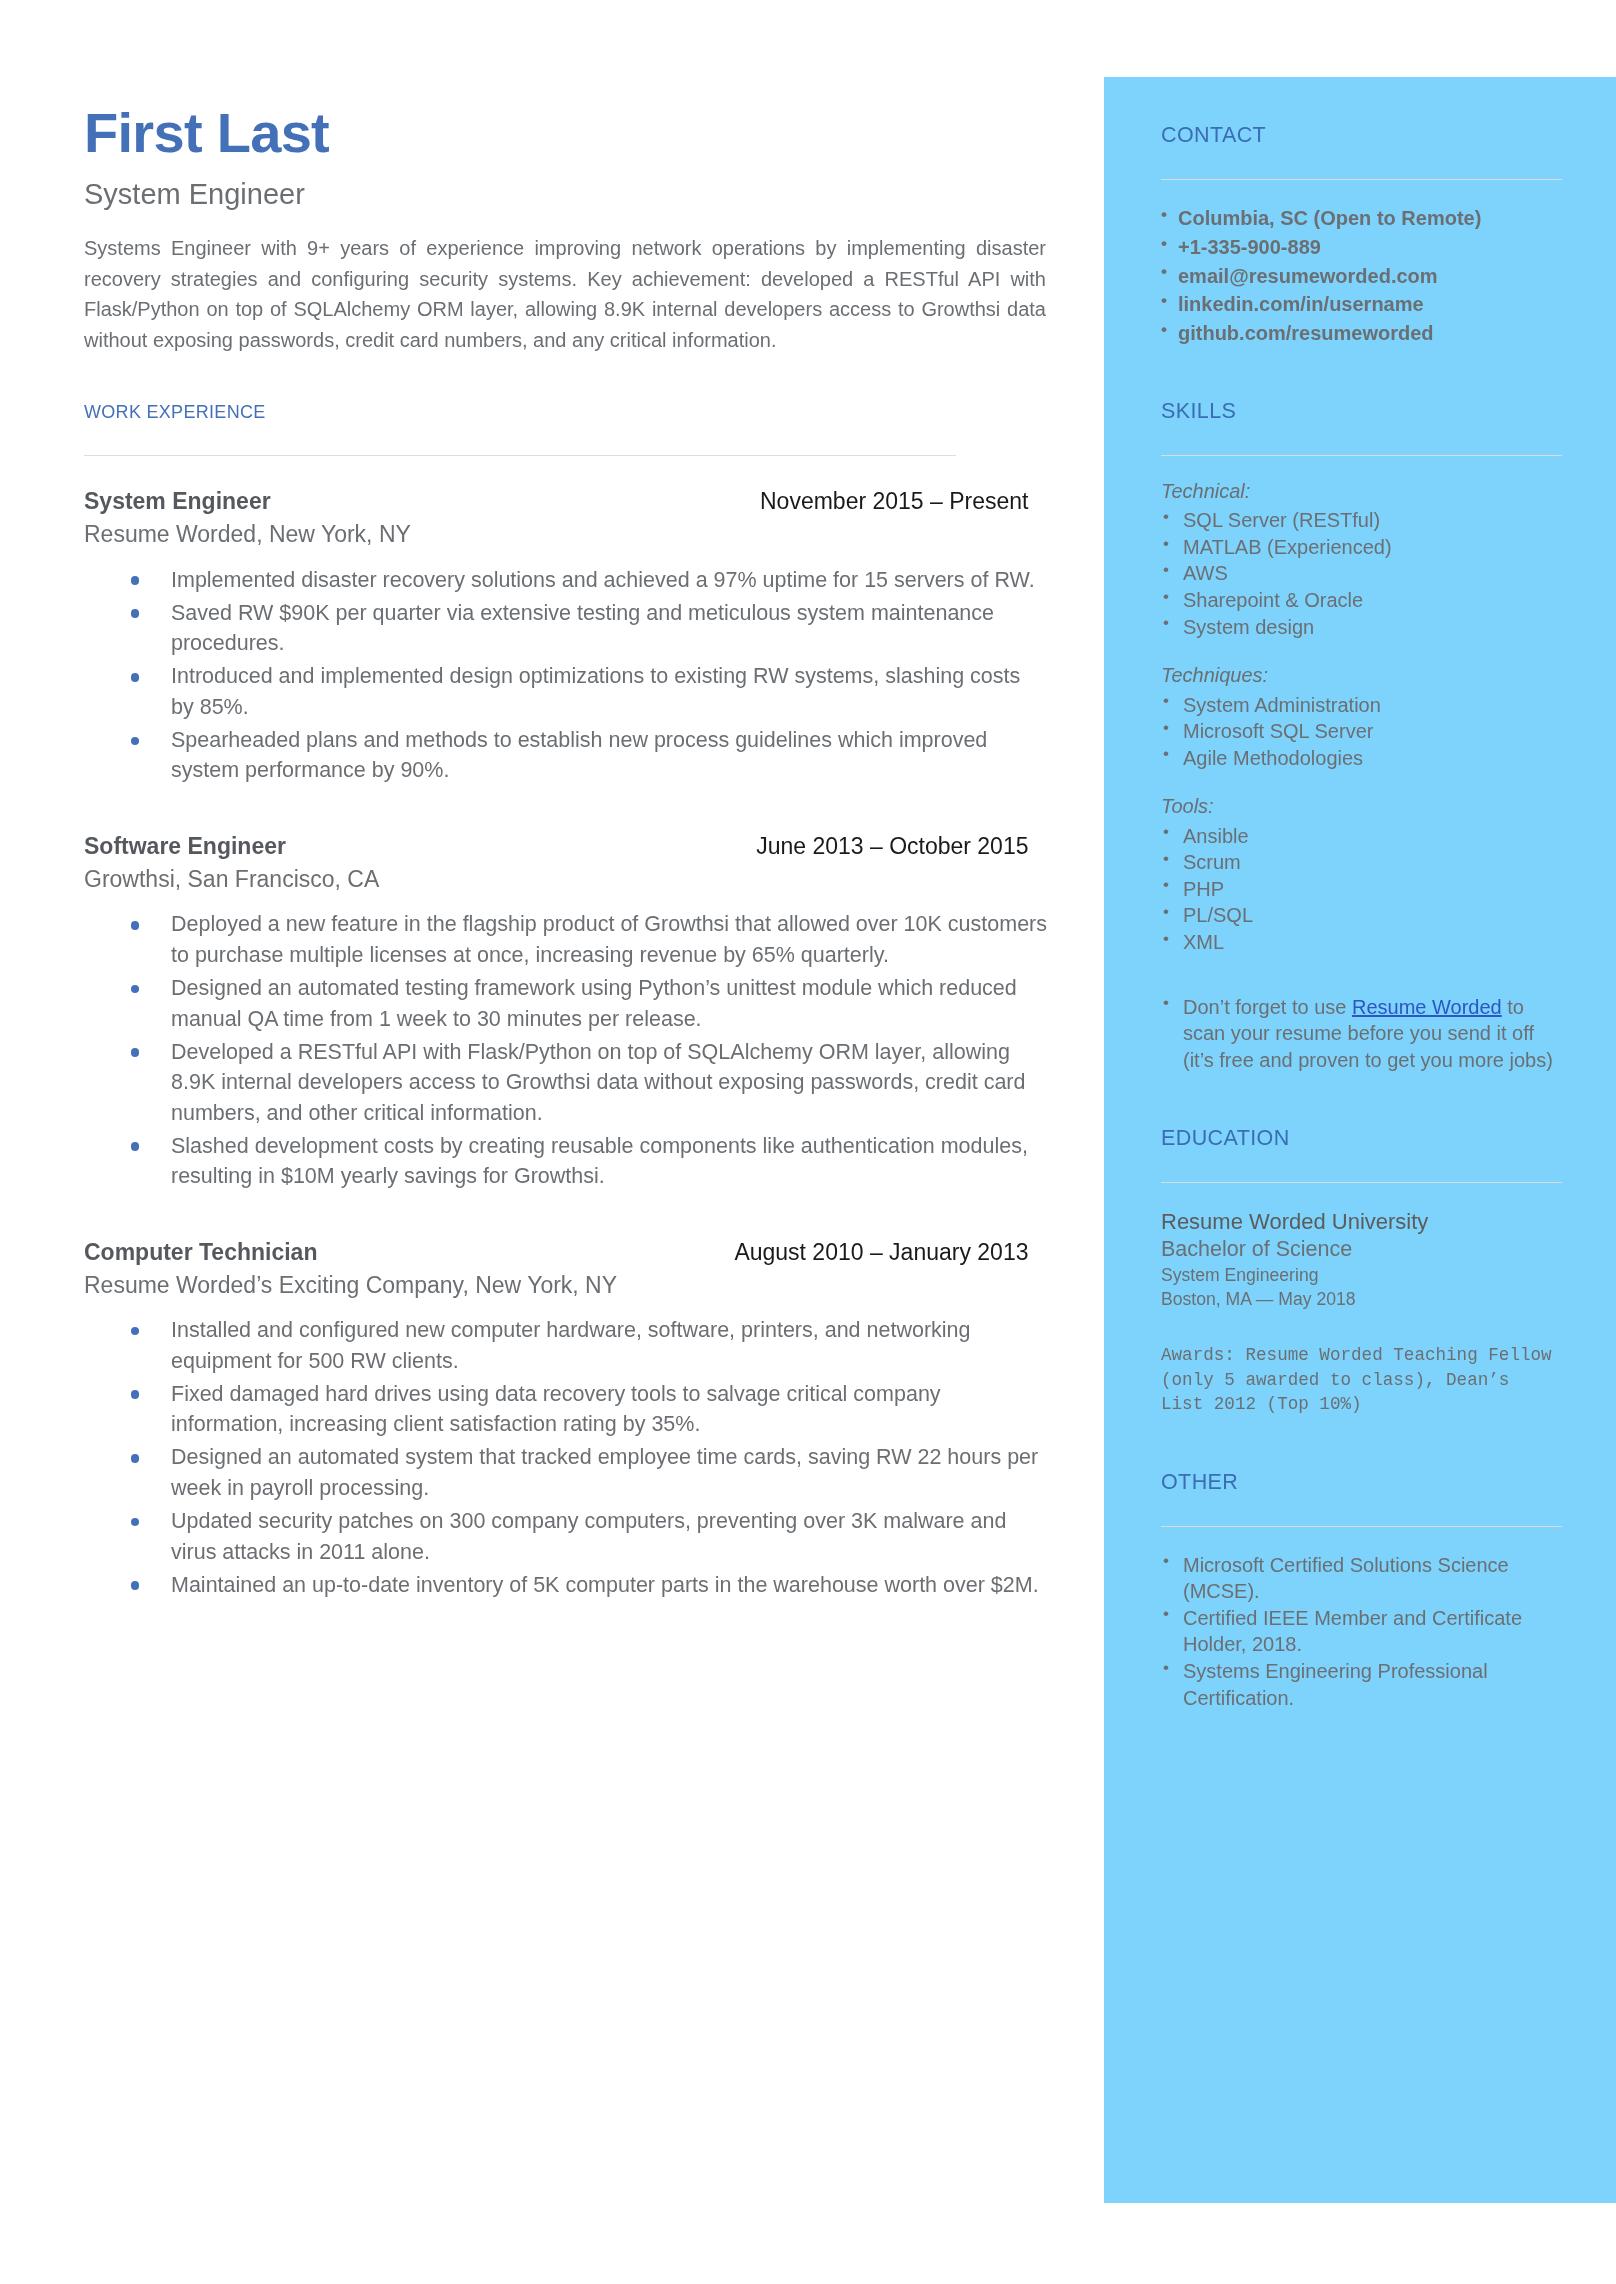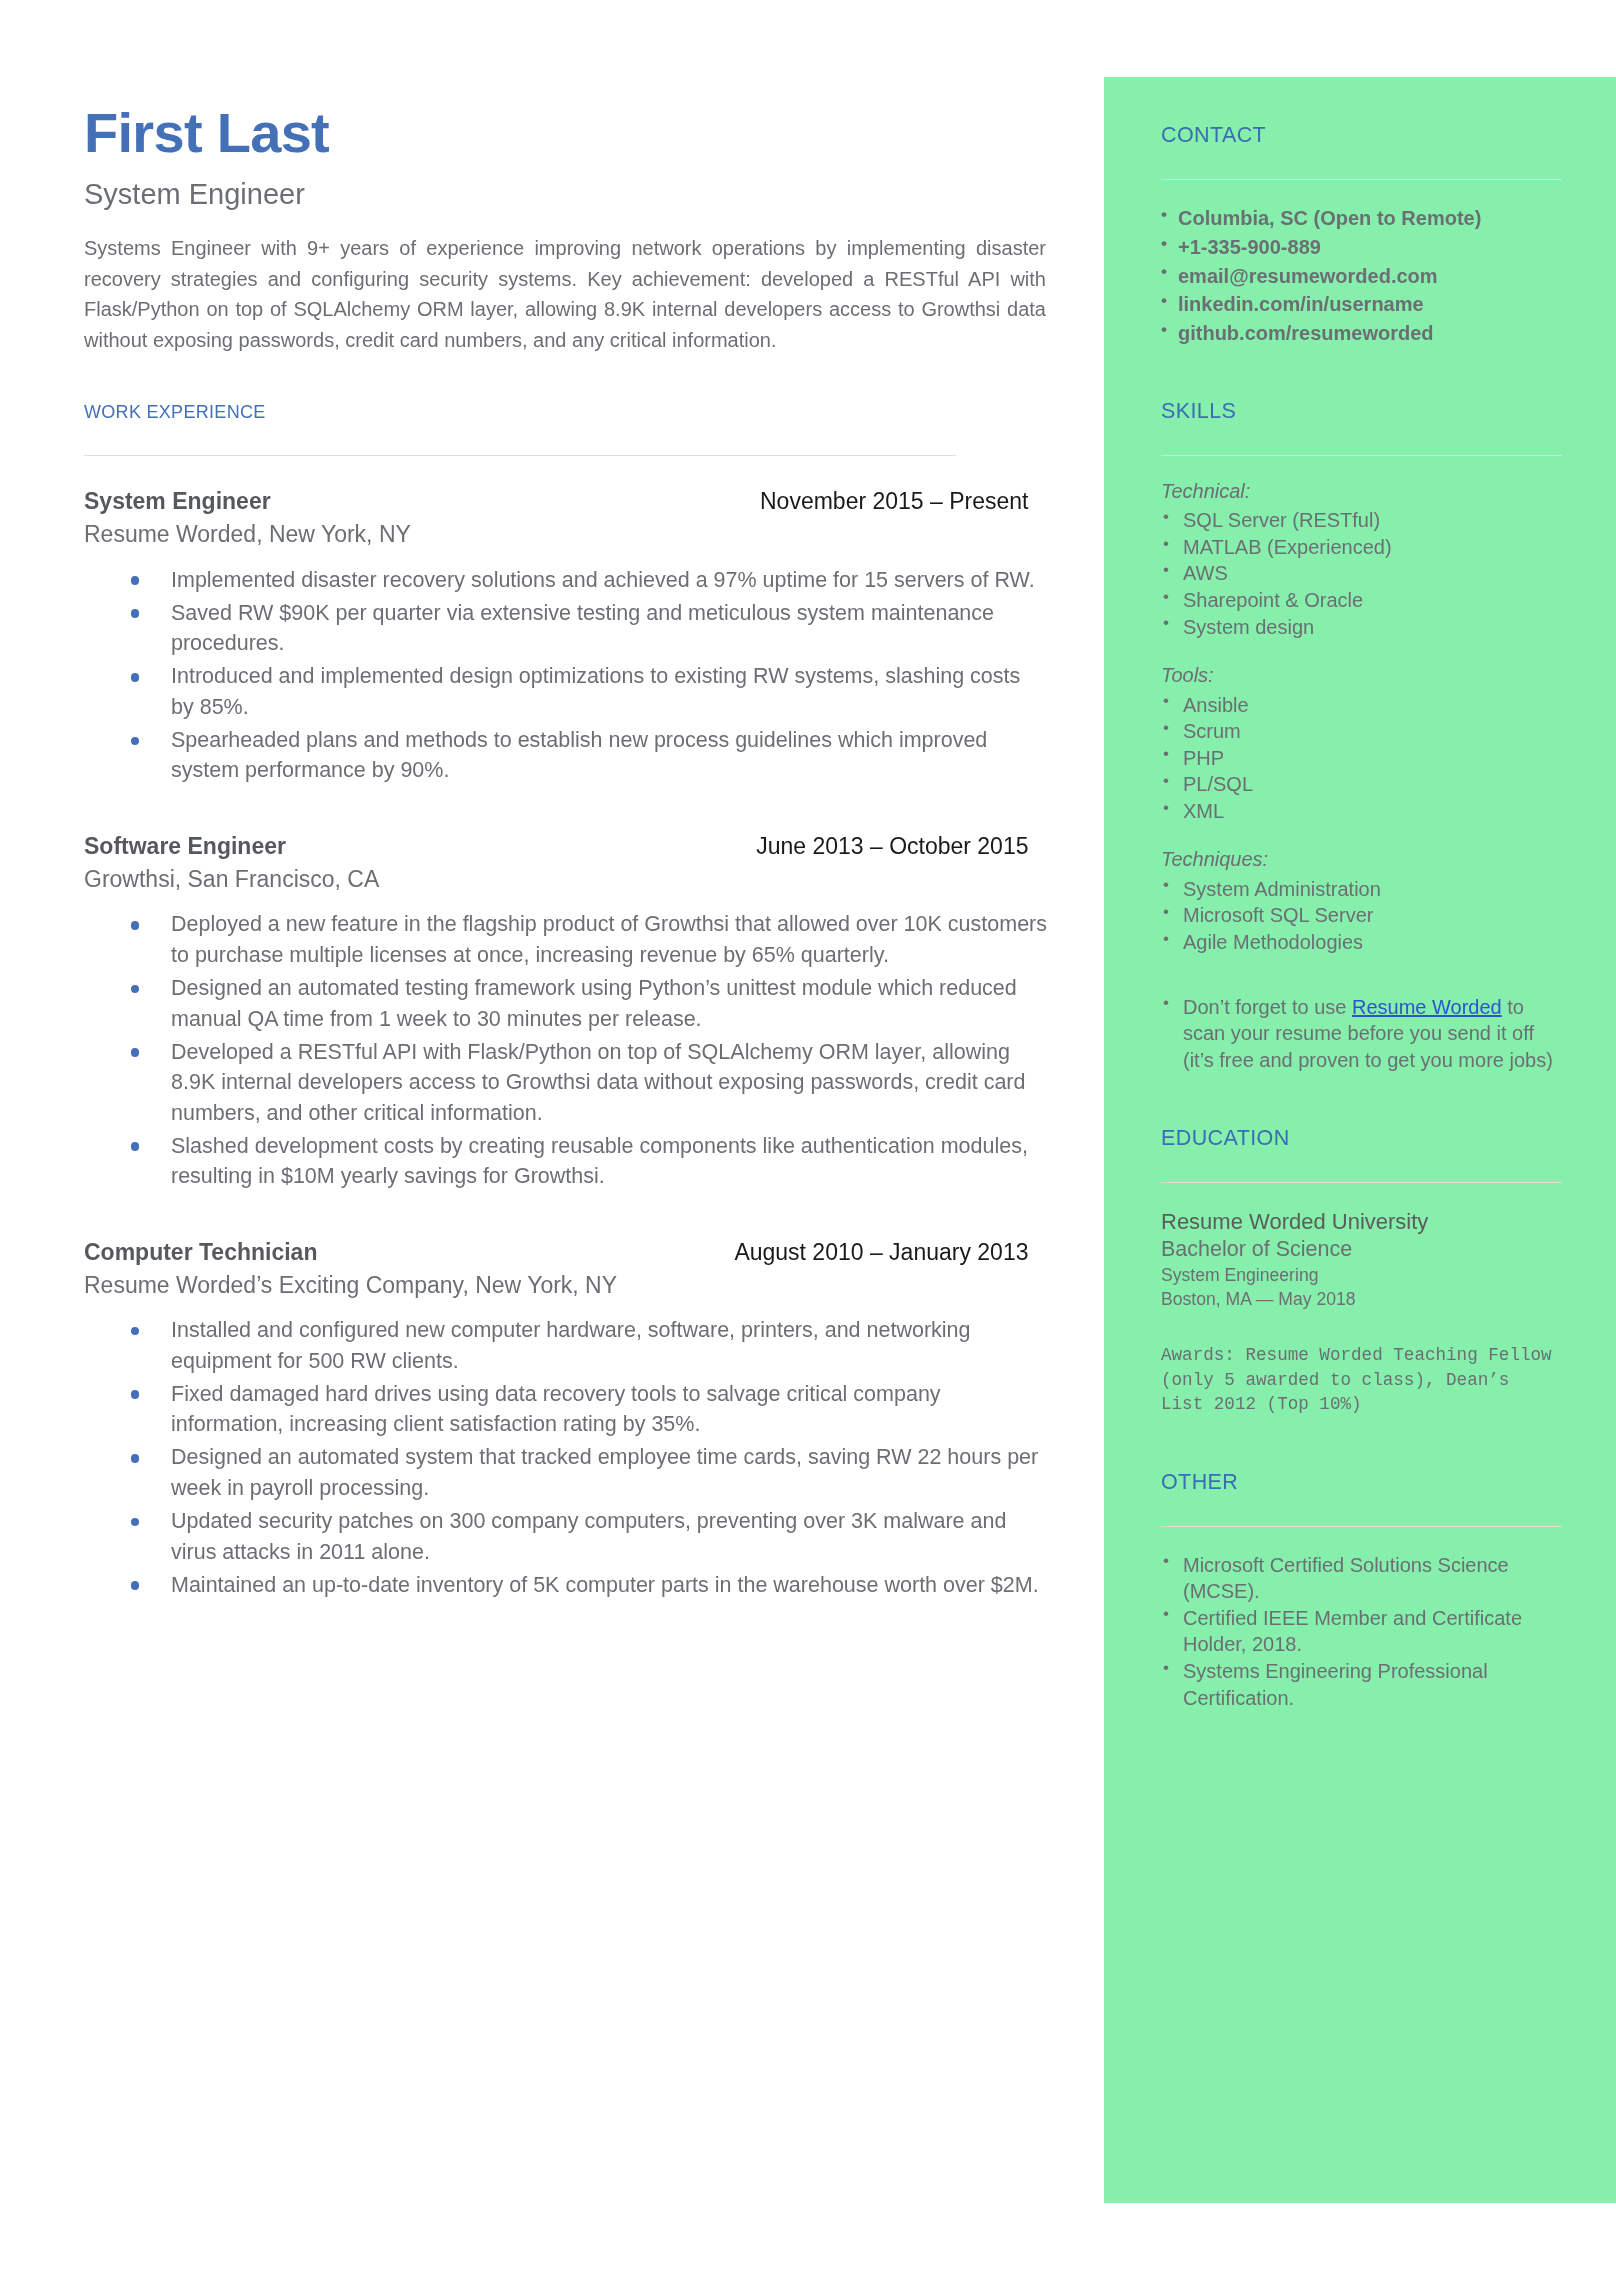--- a/index.html
+++ b/index.html
@@ -17,21 +17,21 @@
     overflow: hidden;
   }
 
   
   .sidebar {
     position: absolute;
     left: 1104px;
     top: 77px;
     width: 513px;
     height: 2126px;
-    background: #86efac;
+    background: #7dd3fc;
     padding: 46px 55px 0 57px;
   }
 
   .side-heading {
     color: #3b6db5;
     font-size: 21.5px;
     letter-spacing: 0.4px;
     font-weight: 400;
     line-height: 1.2;
   }
@@ -263,36 +263,36 @@
       <ul class="skill-list">
         <li>SQL Server (RESTful)</li>
         <li>MATLAB (Experienced)</li>
         <li>AWS</li>
         <li>Sharepoint &amp; Oracle</li>
         <li>System design</li>
       </ul>
     </div>
 
     <div class="skill-group">
+      <div class="skill-cat">Techniques:</div>
+      <ul class="skill-list">
+        <li>System Administration</li>
+        <li>Microsoft SQL Server</li>
+        <li>Agile Methodologies</li>
+      </ul>
+    </div>
+
+    <div class="skill-group">
       <div class="skill-cat">Tools:</div>
       <ul class="skill-list">
         <li>Ansible</li>
         <li>Scrum</li>
         <li>PHP</li>
         <li>PL/SQL</li>
         <li>XML</li>
-      </ul>
-    </div>
-
-    <div class="skill-group">
-      <div class="skill-cat">Techniques:</div>
-      <ul class="skill-list">
-        <li>System Administration</li>
-        <li>Microsoft SQL Server</li>
-        <li>Agile Methodologies</li>
       </ul>
     </div>
 
     <div class="promo"><span>Don’t forget to use </span><a href="#">Resume Worded</a><span> to scan your resume before you send it off (it’s free and proven to get you more jobs)</span></div>
   </div>
 
   <div class="section-gap">
     <div class="side-heading">EDUCATION</div>
     <div class="side-rule"></div>
     <div class="edu-school">Resume Worded University</div>

